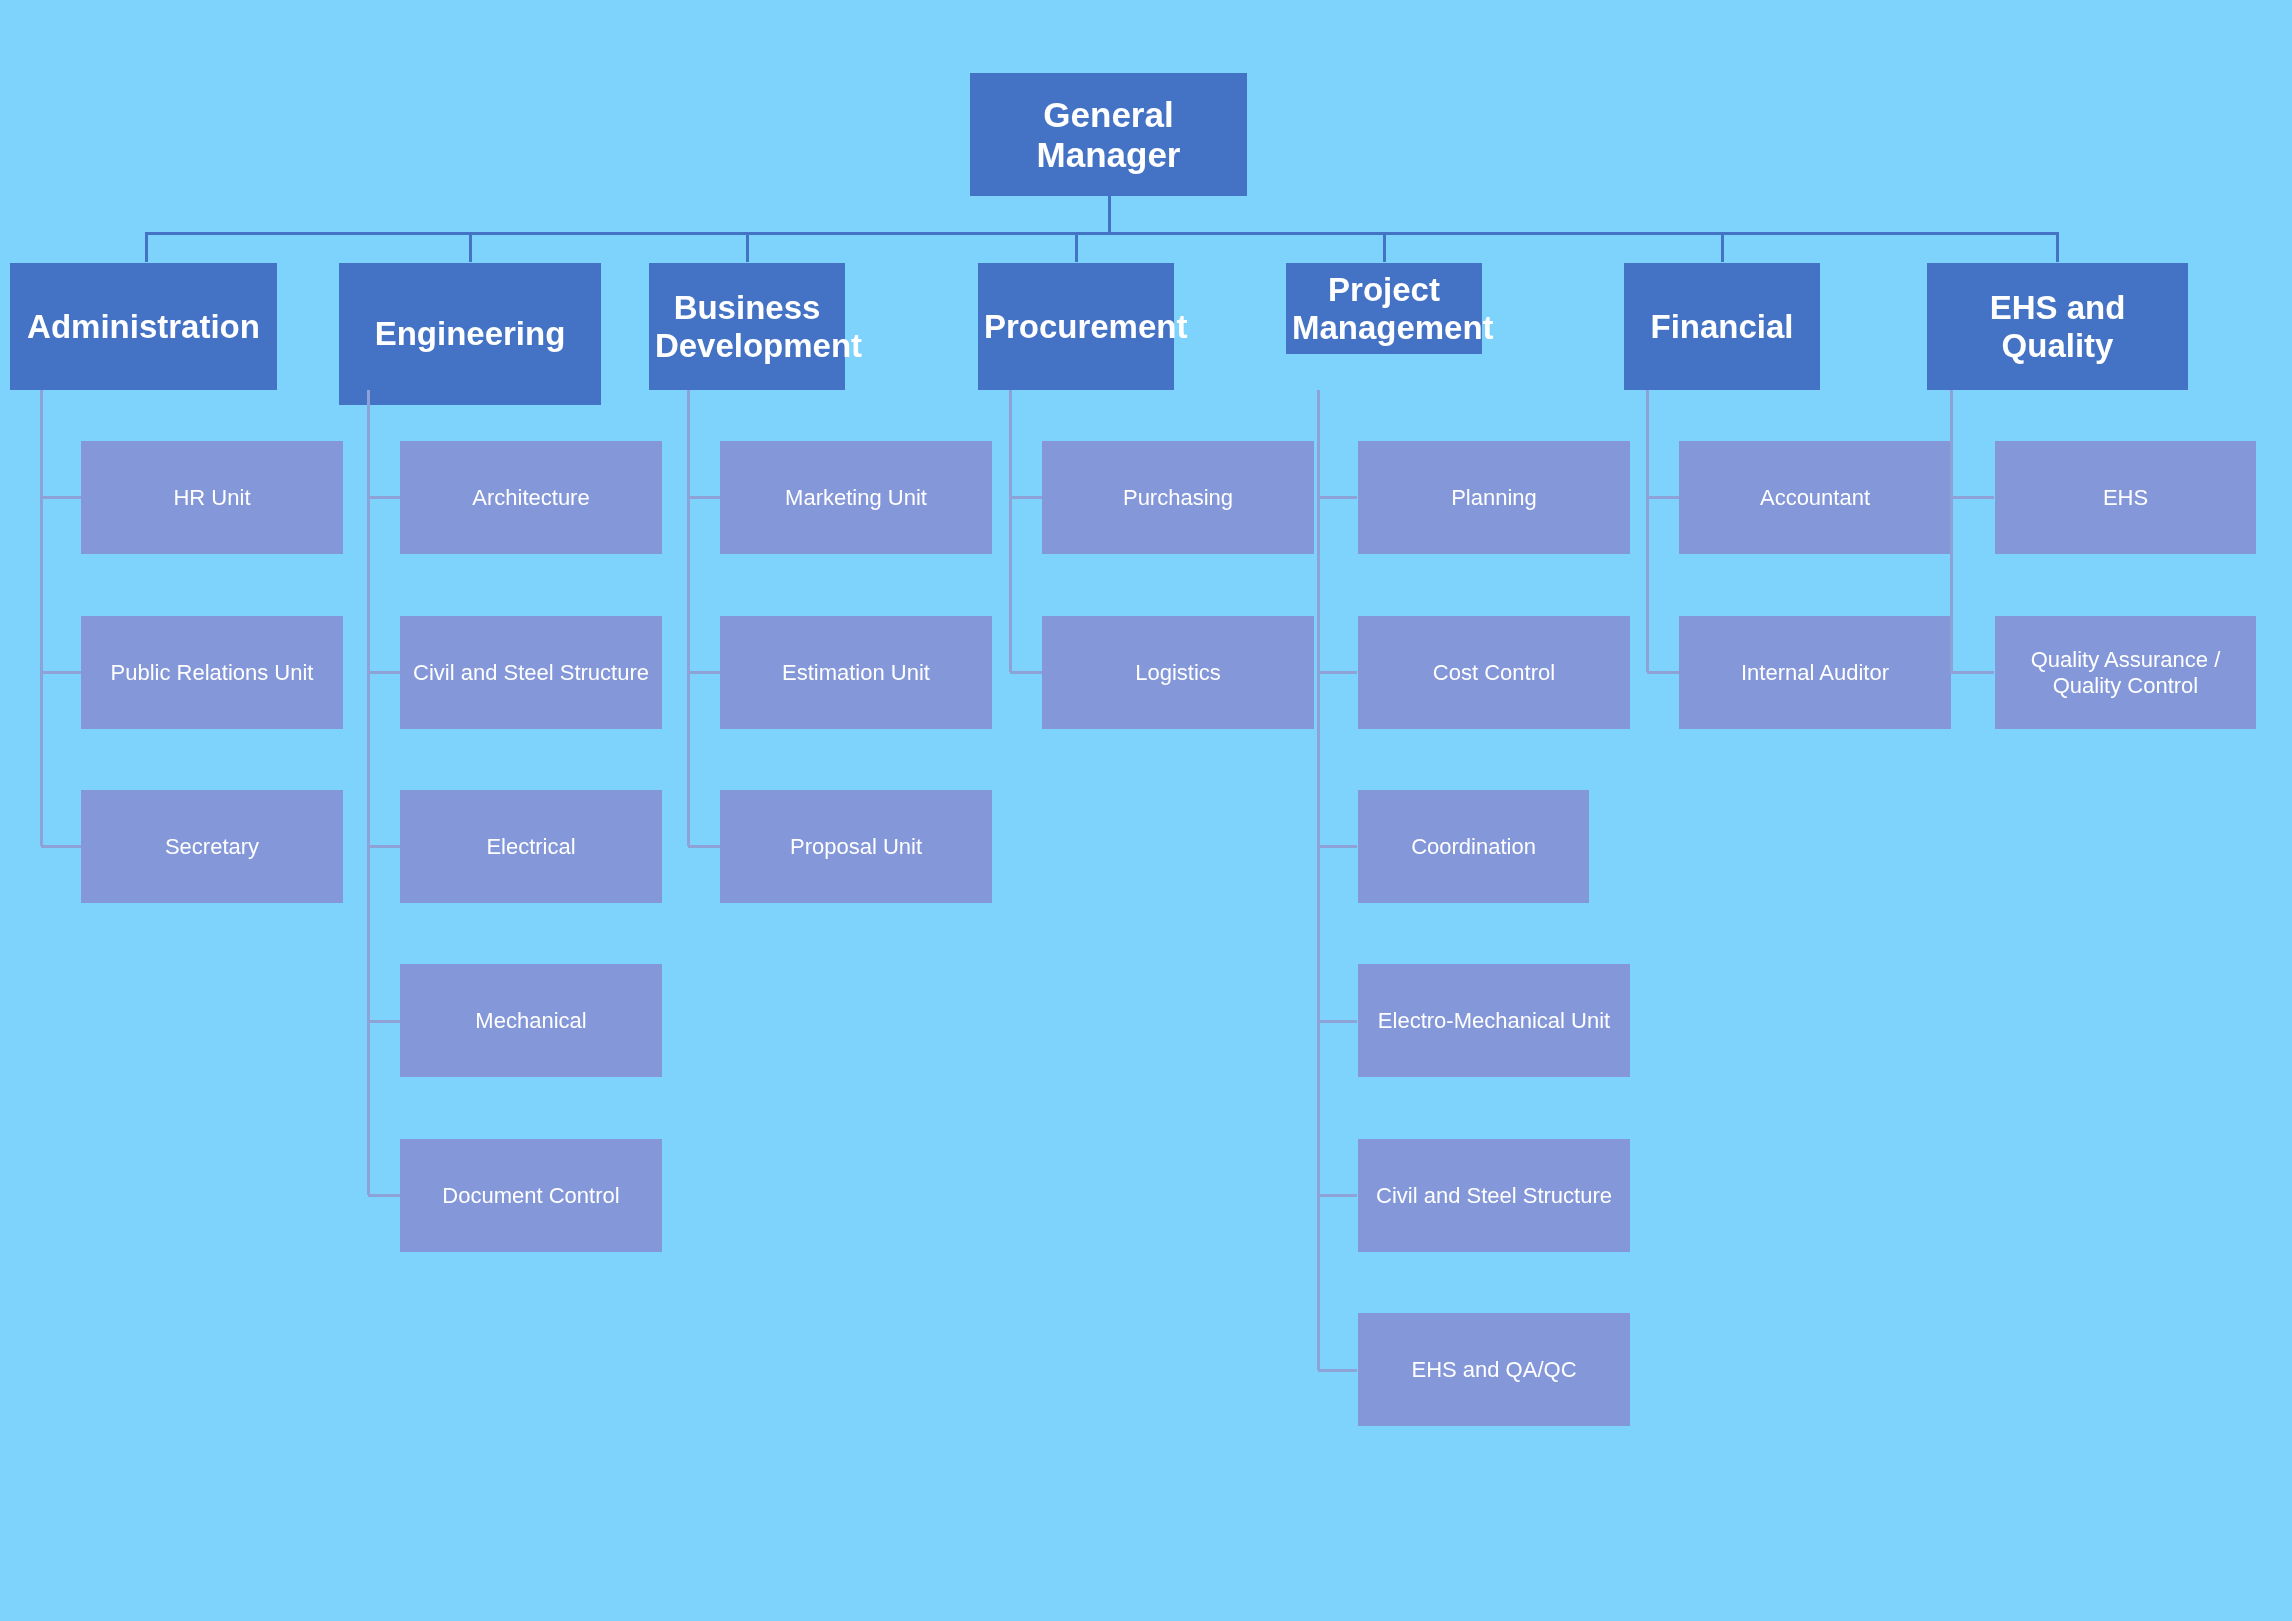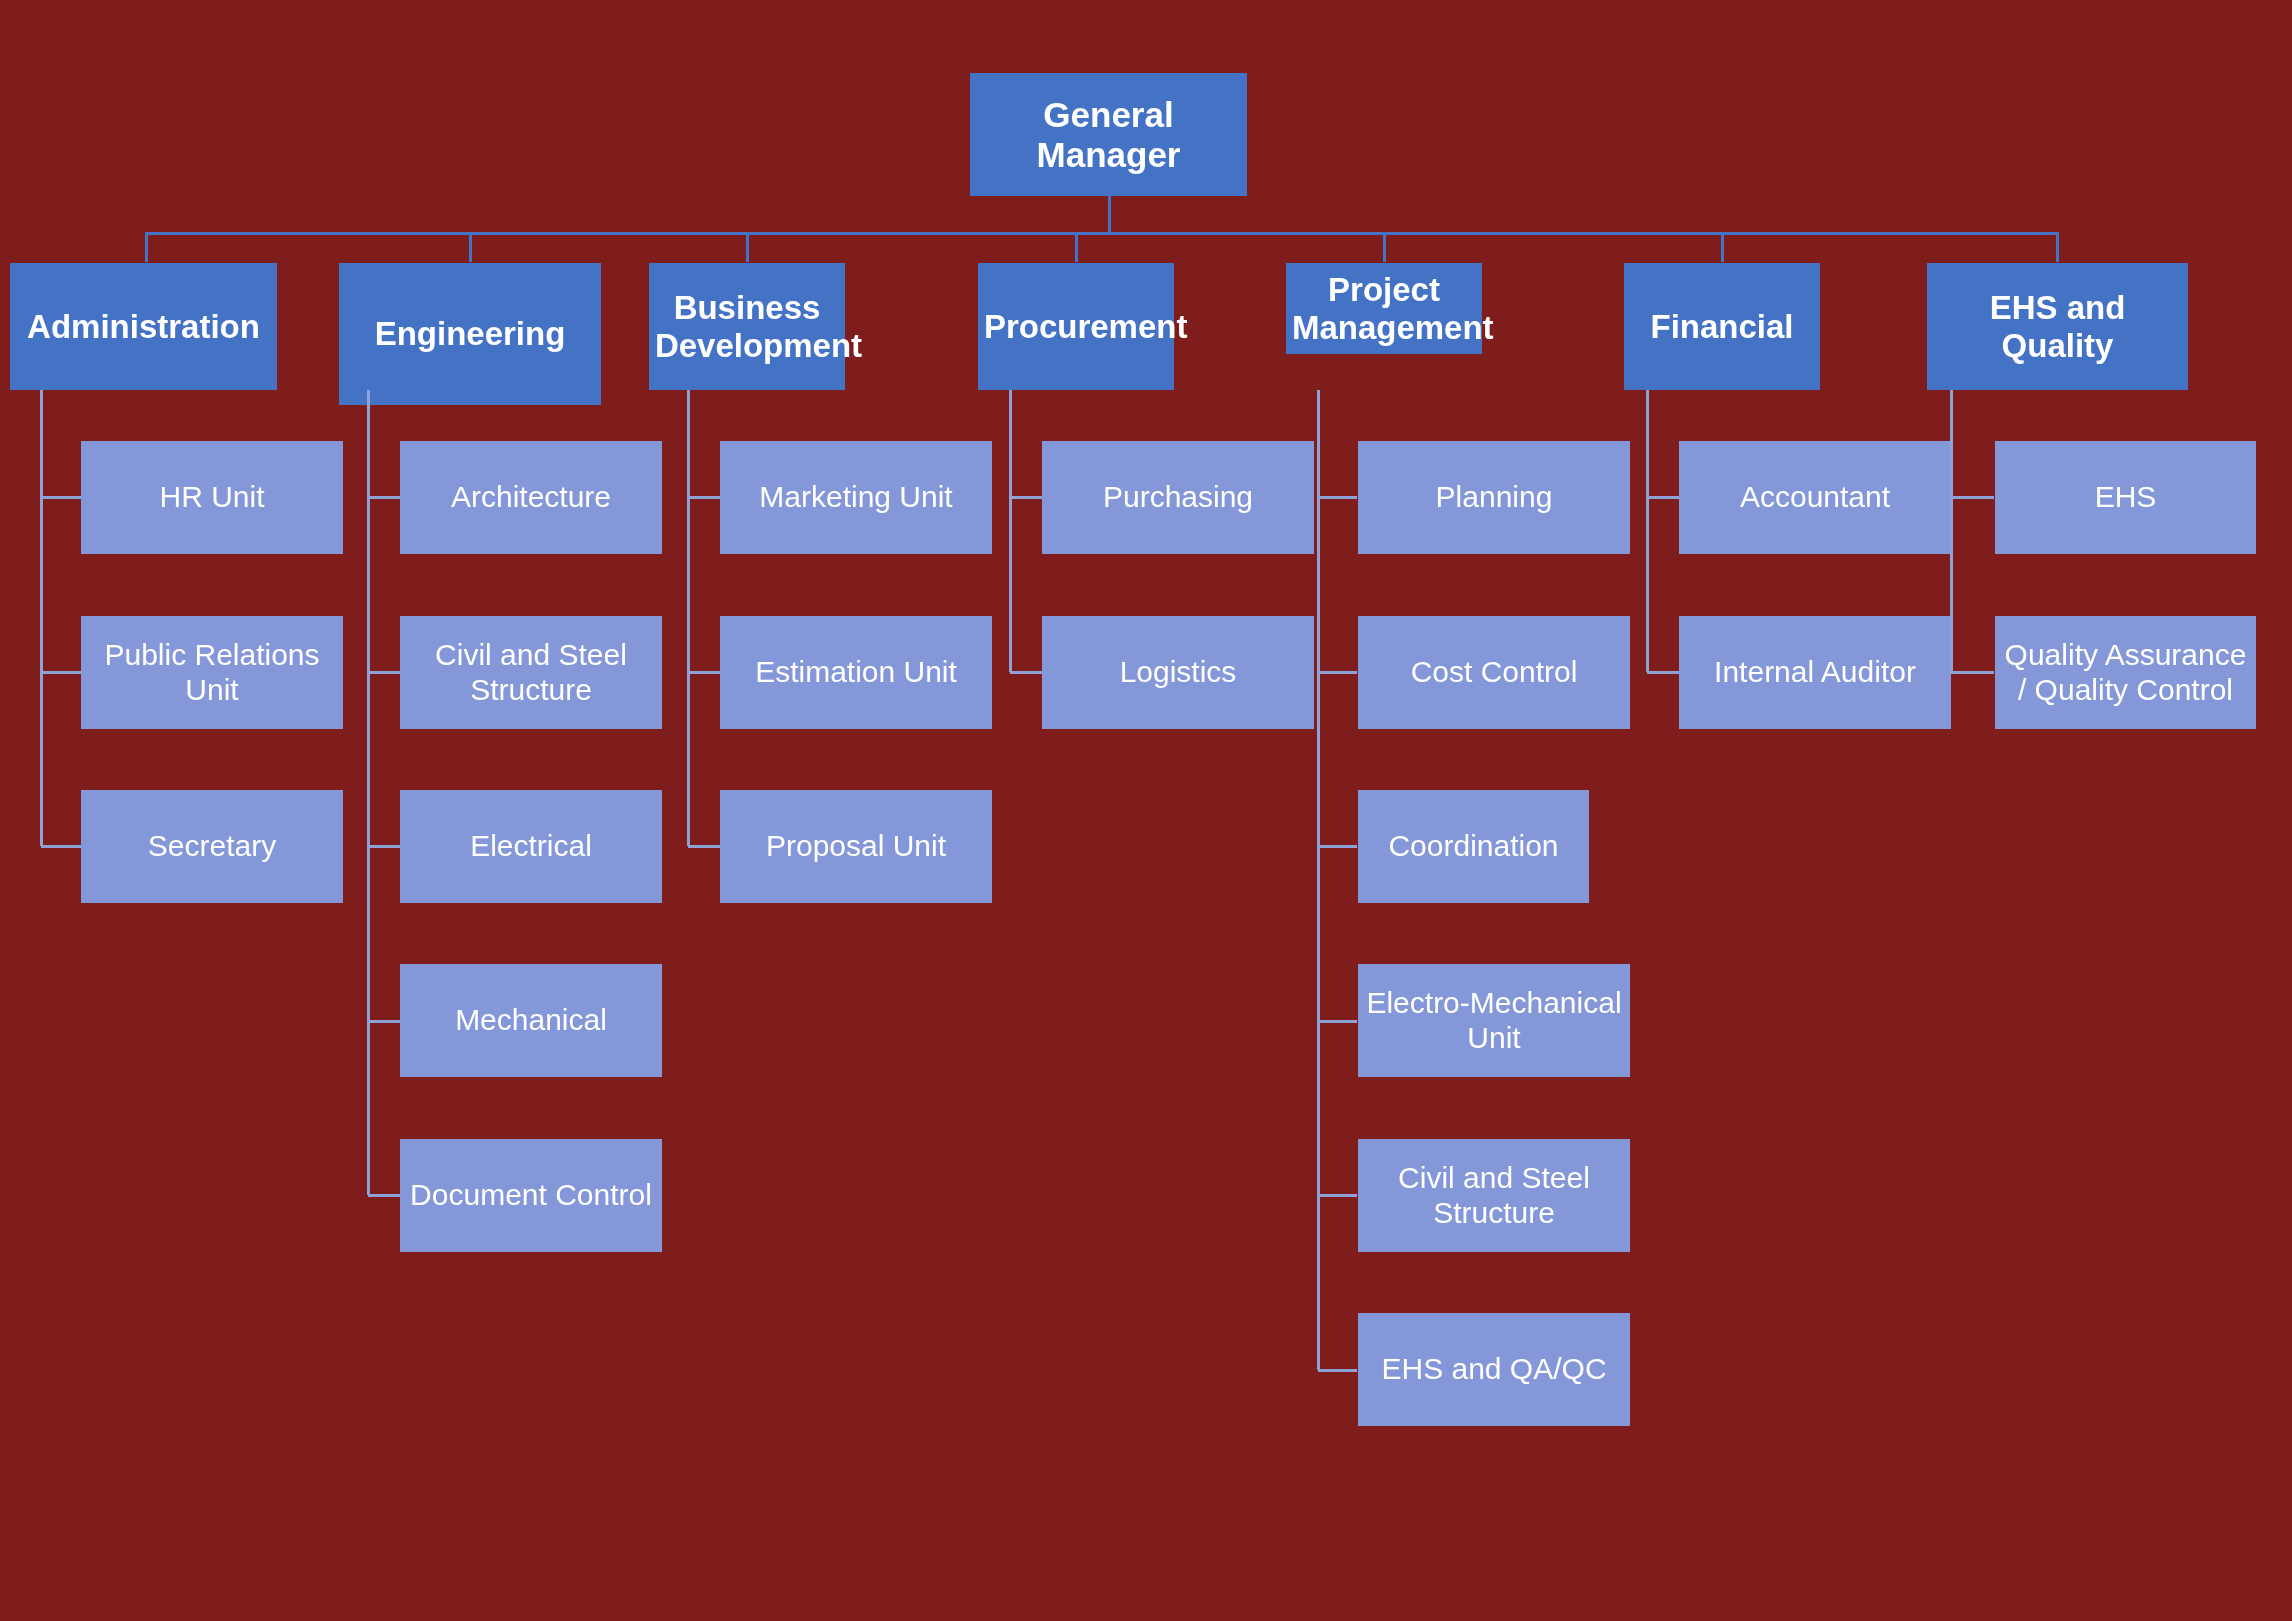--- a/index.html
+++ b/index.html
@@ -8,21 +8,21 @@
     background: #ffffff;
   }
   body {
     font-family: "Liberation Sans", sans-serif;
     -webkit-font-smoothing: antialiased;
   }
   #chart-root {
     position: relative;
     width: 2293px;
     height: 1621px;
-    background: #7f1d1d;
+    background: #7dd3fc;
     overflow: hidden;
   }
 
   
   .node {
     position: absolute;
     box-sizing: border-box;
     display: flex;
     align-items: center;
     justify-content: center;
@@ -37,21 +37,21 @@
     font-size: 35px;
   }
   .node-dept {
     background: #4472C4;
     font-weight: bold;
     font-size: 33px;
   }
   .node-unit {
     background: #8497D9;
     font-weight: normal;
-    font-size: 30px;
+    font-size: 22px;
   }
   .node-label {
     display: block;
     width: 100%;
     white-space: pre-line;
   }
 
   
   .conn {
     position: absolute;

